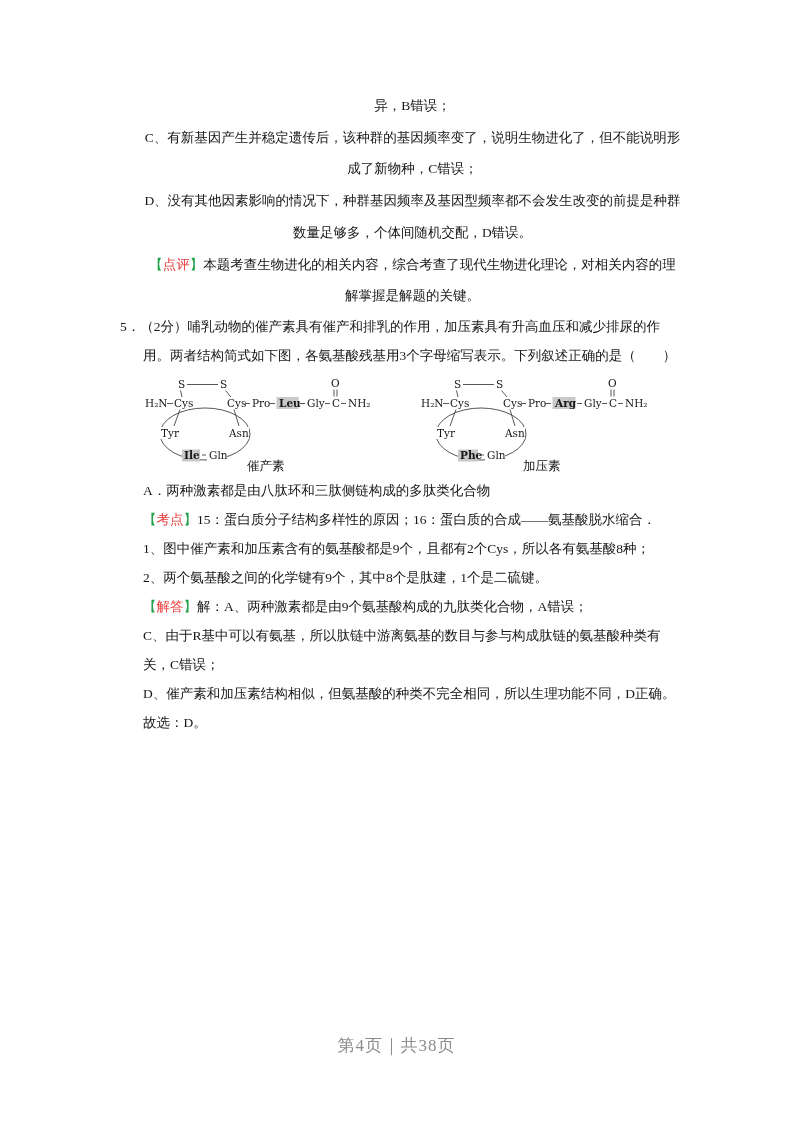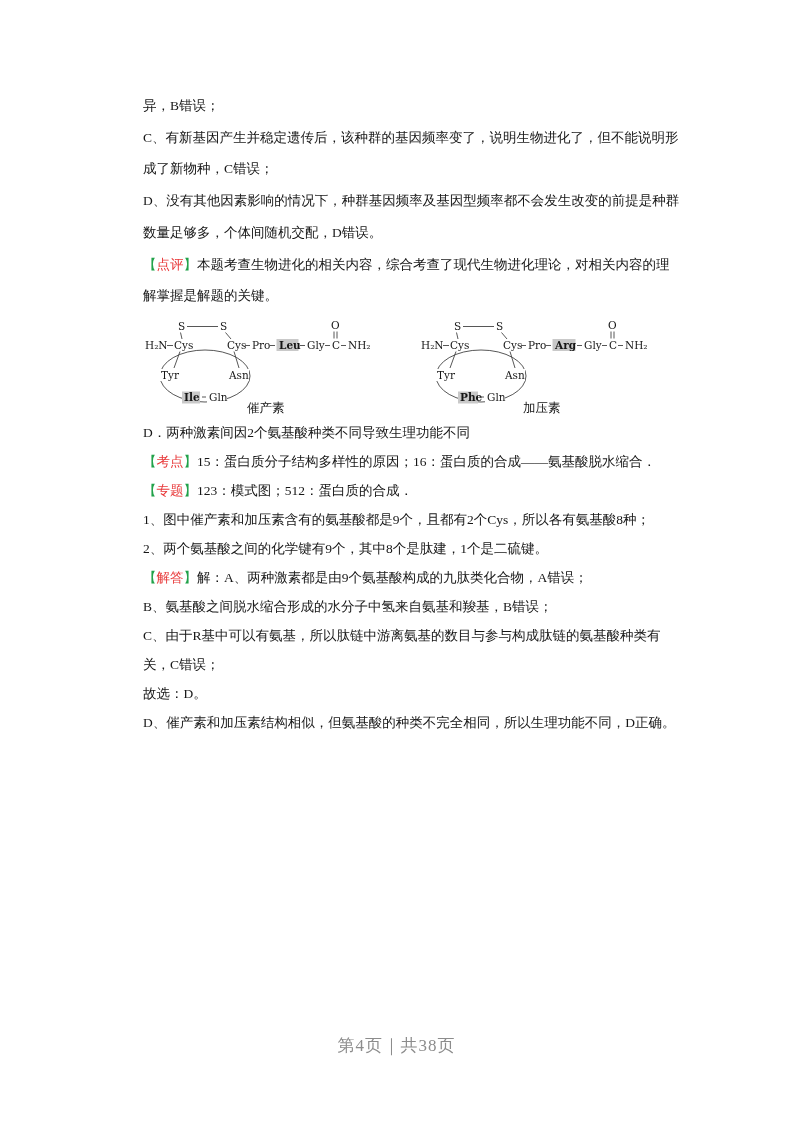--- a/index.html
+++ b/index.html
@@ -7,21 +7,21 @@
     position:relative;
     width:793px;height:1122px;
     background:#fff;
     overflow:hidden;
     font-family:"Liberation Serif","DejaVu Serif",serif;
     color:#161616;
     font-size:13.5px;
   }
   .content{position:absolute;top:90px;left:143px;width:539px;}
   .content p{margin:0;}
-  .lh-a{line-height:2.35;}
+  .lh-a{line-height:2.35;text-align:center;}
   .lh-b{line-height:2.15;}
   .q-para{text-indent:-23px;margin-top:8px;}
   .mt-sec{margin-top:28px;}
   .mt-sm{margin-top:6px;}
   .tag-br{color:var(--tag-bracket,#21a24a);}
   .tag-nm{color:var(--tag-label,#e8393a);}
   .diagram{display:flex;gap:16px;margin:4px 0 2px 0;}
   .mol text{font-size:10.5px;font-family:"DejaVu Serif","Liberation Serif",serif;fill:#161616;}
   .mol .b{font-weight:bold;}
   .mol .cap{font-size:12.5px;}
@@ -43,20 +43,21 @@
 
     <p class="lh-a"><span>异，B错误；</span></p>
 
     <p class="lh-a"><span>C、有新基因产生并稳定遗传后，该种群的基因频率变了，说明生物进化了，但不能说明形成了新物种，C错误；</span></p>
 
     <p class="lh-a"><span>D、没有其他因素影响的情况下，种群基因频率及基因型频率都不会发生改变的前提是种群数量足够多，个体间随机交配，D错误。</span></p>
 
 
     <p class="lh-a"><span><span class="tag-br">【</span><span class="tag-nm">点评</span><span class="tag-br">】</span></span><span>本题考查生物进化的相关内容，综合考查了现代生物进化理论，对相关内容的理解掌握是解题的关键。</span></p>
 
+    <p class="lh-b q-para"><span>5．</span><span>（2分）哺乳动物的催产素具有催产和排乳的作用，加压素具有升高血压和减少排尿的作用。两者结构简式如下图，各氨基酸残基用3个字母缩写表示。下列叙述正确的是（　　）</span></p>
 
     <div class="diagram">
 
       <svg class="mol" viewBox="0 0 260 100" width="260" height="100">
         <text x="2" y="33">H₂N</text>
         <line x1="24" y1="29.5" x2="30" y2="29.5"></line>
         <text x="31" y="33">Cys</text>
         <line x1="39" y1="23" x2="37.5" y2="16.5"></line>
         <text x="35" y="14">S</text>
         <line x1="44" y1="10.5" x2="75" y2="10.5"></line>
@@ -126,34 +127,32 @@
         <rect class="hl" x="39" y="75.5" width="20" height="12"></rect>
         <text x="41" y="85" class="b">Phe</text>
         <line x1="61" y1="81" x2="65" y2="81"></line>
         <rect class="wh" x="66" y="75" width="20" height="12"></rect>
         <text x="68" y="85">Gln</text>
         <text x="104" y="96" class="cap">加压素</text>
       </svg>
 
     </div>
 
-    <p class="lh-b"><span>D．两种激素间因2个氨基酸种类不同导致生理功能不同</span></p>
+    <p class="lh-b"><span>A．两种激素都是由八肽环和三肽侧链构成的多肽类化合物</span></p>
 
     <p class="lh-b"><span><span class="tag-br">【</span><span class="tag-nm">考点</span><span class="tag-br">】</span></span><span>15：蛋白质分子结构多样性的原因；16：蛋白质的合成——氨基酸脱水缩合．</span></p>
 
-    <p class="lh-b mt-sec"><span><span class="tag-br">【</span><span class="tag-nm">专题</span><span class="tag-br">】</span></span><span>123：模式图；512：蛋白质的合成．</span></p>
 
 
     <p class="lh-b"><span>1、图中催产素和加压素含有的氨基酸都是9个，且都有2个Cys，所以各有氨基酸8种；</span></p>
     <p class="lh-b"><span>2、两个氨基酸之间的化学键有9个，其中8个是肽建，1个是二硫键。</span></p>
 
     <p class="lh-b mt-sm"><span><span class="tag-br">【</span><span class="tag-nm">解答</span><span class="tag-br">】</span></span><span>解：A、两种激素都是由9个氨基酸构成的九肽类化合物，A错误；</span></p>
 
-    <p class="lh-b"><span>B、氨基酸之间脱水缩合形成的水分子中氢来自氨基和羧基，B错误；</span></p>
     <p class="lh-b"><span>C、由于R基中可以有氨基，所以肽链中游离氨基的数目与参与构成肽链的氨基酸种类有关，C错误；</span></p>
+    <p class="lh-b"><span>D、催产素和加压素结构相似，但氨基酸的种类不完全相同，所以生理功能不同，D正确。</span></p>
     <p class="lh-b"><span>故选：D。</span></p>
-    <p class="lh-b"><span>D、催产素和加压素结构相似，但氨基酸的种类不完全相同，所以生理功能不同，D正确。</span></p>
 
 
   </div>
 
   <div class="footer"><span>第4页｜共38页</span></div>
 </div>
 
 </body></html>

